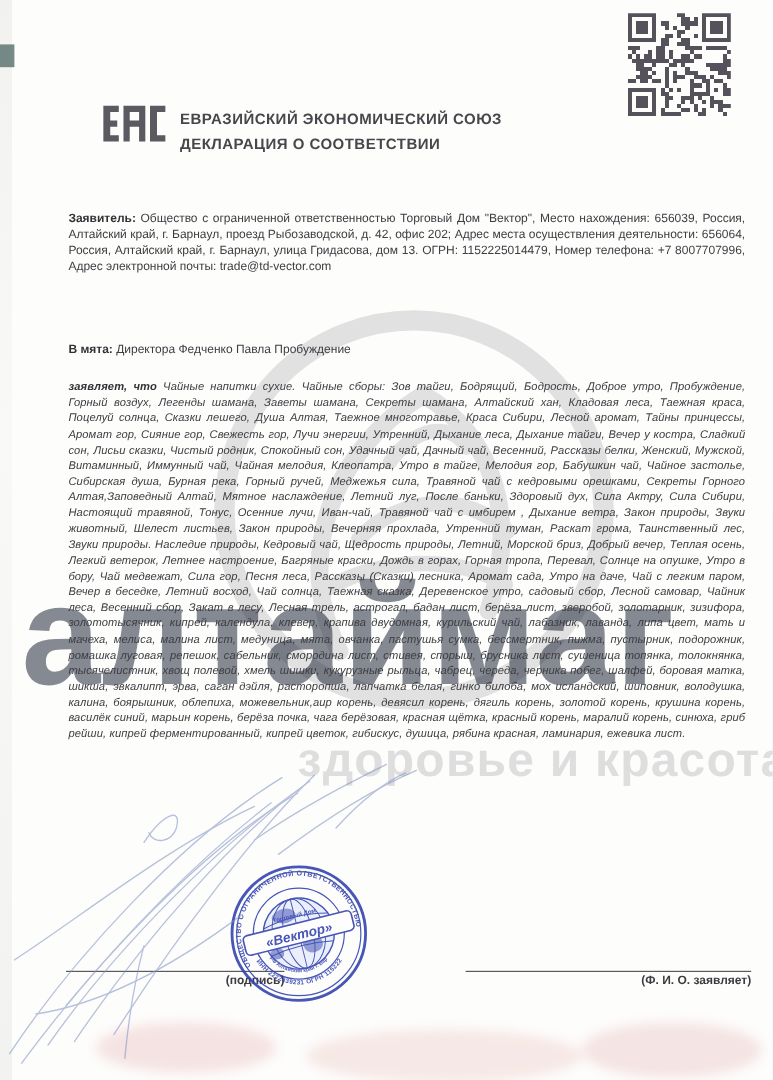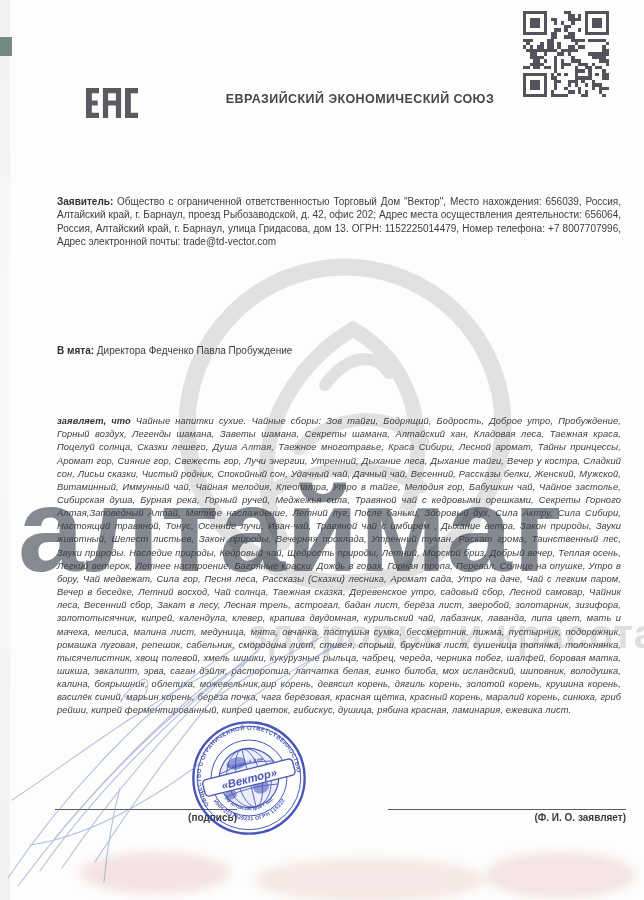--- a/index.html
+++ b/index.html
@@ -1,22 +1,22 @@
 <!DOCTYPE html>
 <html><head>
 <meta charset="utf-8">
 <style>
   html,body{margin:0;padding:0;background:#eee;}
   .page{position:relative;width:644px;height:900px;background:#fdfdfc;overflow:hidden;
         font-family:"Liberation Sans",sans-serif;color:#3d3d42;}
   .para{position:absolute;left:57px;width:564px;font-size:10px;line-height:13.4px;
-        text-align:justify;color:#3d3d42;margin-top:40px;}
+        text-align:justify;color:#3d3d42;}
   .para b{color:#333337;}
   .list-para{font-size:9.3px;line-height:13.15px;letter-spacing:0.1px;font-style:italic;}
-  .titles{position:absolute;left:150px;top:92px;width:420px;text-align:center;
+  .titles{position:absolute;left:150px;top:92px;width:420px;text-align:left;
           font-weight:bold;color:#46464b;font-size:12.5px;letter-spacing:0.4px;}
   .titles .t2{margin-top:7px;}
   .caption-line{position:absolute;border-top:1.3px solid #5a5a5e;height:0;}
   .caption{position:absolute;font-size:10px;font-weight:bold;text-align:right;color:#3c3c40;}
   .wm-big{position:absolute;left:18px;top:462px;font-size:118px;font-weight:bold;
           color:#0f172a;opacity:0.5;letter-spacing:1px;z-index:1;white-space:nowrap;}
   .wm-sub{position:absolute;left:248px;top:612px;font-size:40px;font-weight:bold;
           color:#c6c6c6;opacity:0.55;letter-spacing:1px;z-index:1;white-space:nowrap;}
   .layer-text{position:relative;z-index:2;}
   .smudge-left{position:absolute;left:0;top:0;width:10px;height:900px;z-index:0;
@@ -55,20 +55,21 @@
   <svg style="position:absolute;left:86px;top:80px;width:52px;height:46px;z-index:2" viewBox="0 0 80 46">
     <g fill="#5a5a60">
       <path d="M0,0 H20 V8 H9 V19 H18 V27 H9 V38 H20 V46 H0 Z"></path>
       <path fill-rule="evenodd" d="M26,0 H54 V46 H46 V27 H34 V46 H26 Z M34,8 V19 H46 V8 Z"></path>
       <path d="M60,0 H80 V8 H69 V38 H80 V46 H60 Z"></path>
     </g>
   </svg>
 
   <div class="titles layer-text">
     <div class="t1">ЕВРАЗИЙСКИЙ ЭКОНОМИЧЕСКИЙ СОЮЗ</div>
+    <div class="t2">ДЕКЛАРАЦИЯ О СООТВЕТСТВИИ</div>
   </div>
 
   <div id="qr" style="position:absolute;left:523px;top:11px;width:86px;height:86px;z-index:2">
       <svg width="86" height="86" viewBox="0 0 25 25" shape-rendering="crispEdges">
         <g fill="#56525c">
           <rect x="0" y="0" width="1" height="1"></rect>
           <rect x="1" y="0" width="1" height="1"></rect>
           <rect x="2" y="0" width="1" height="1"></rect>
           <rect x="3" y="0" width="1" height="1"></rect>
           <rect x="4" y="0" width="1" height="1"></rect>

